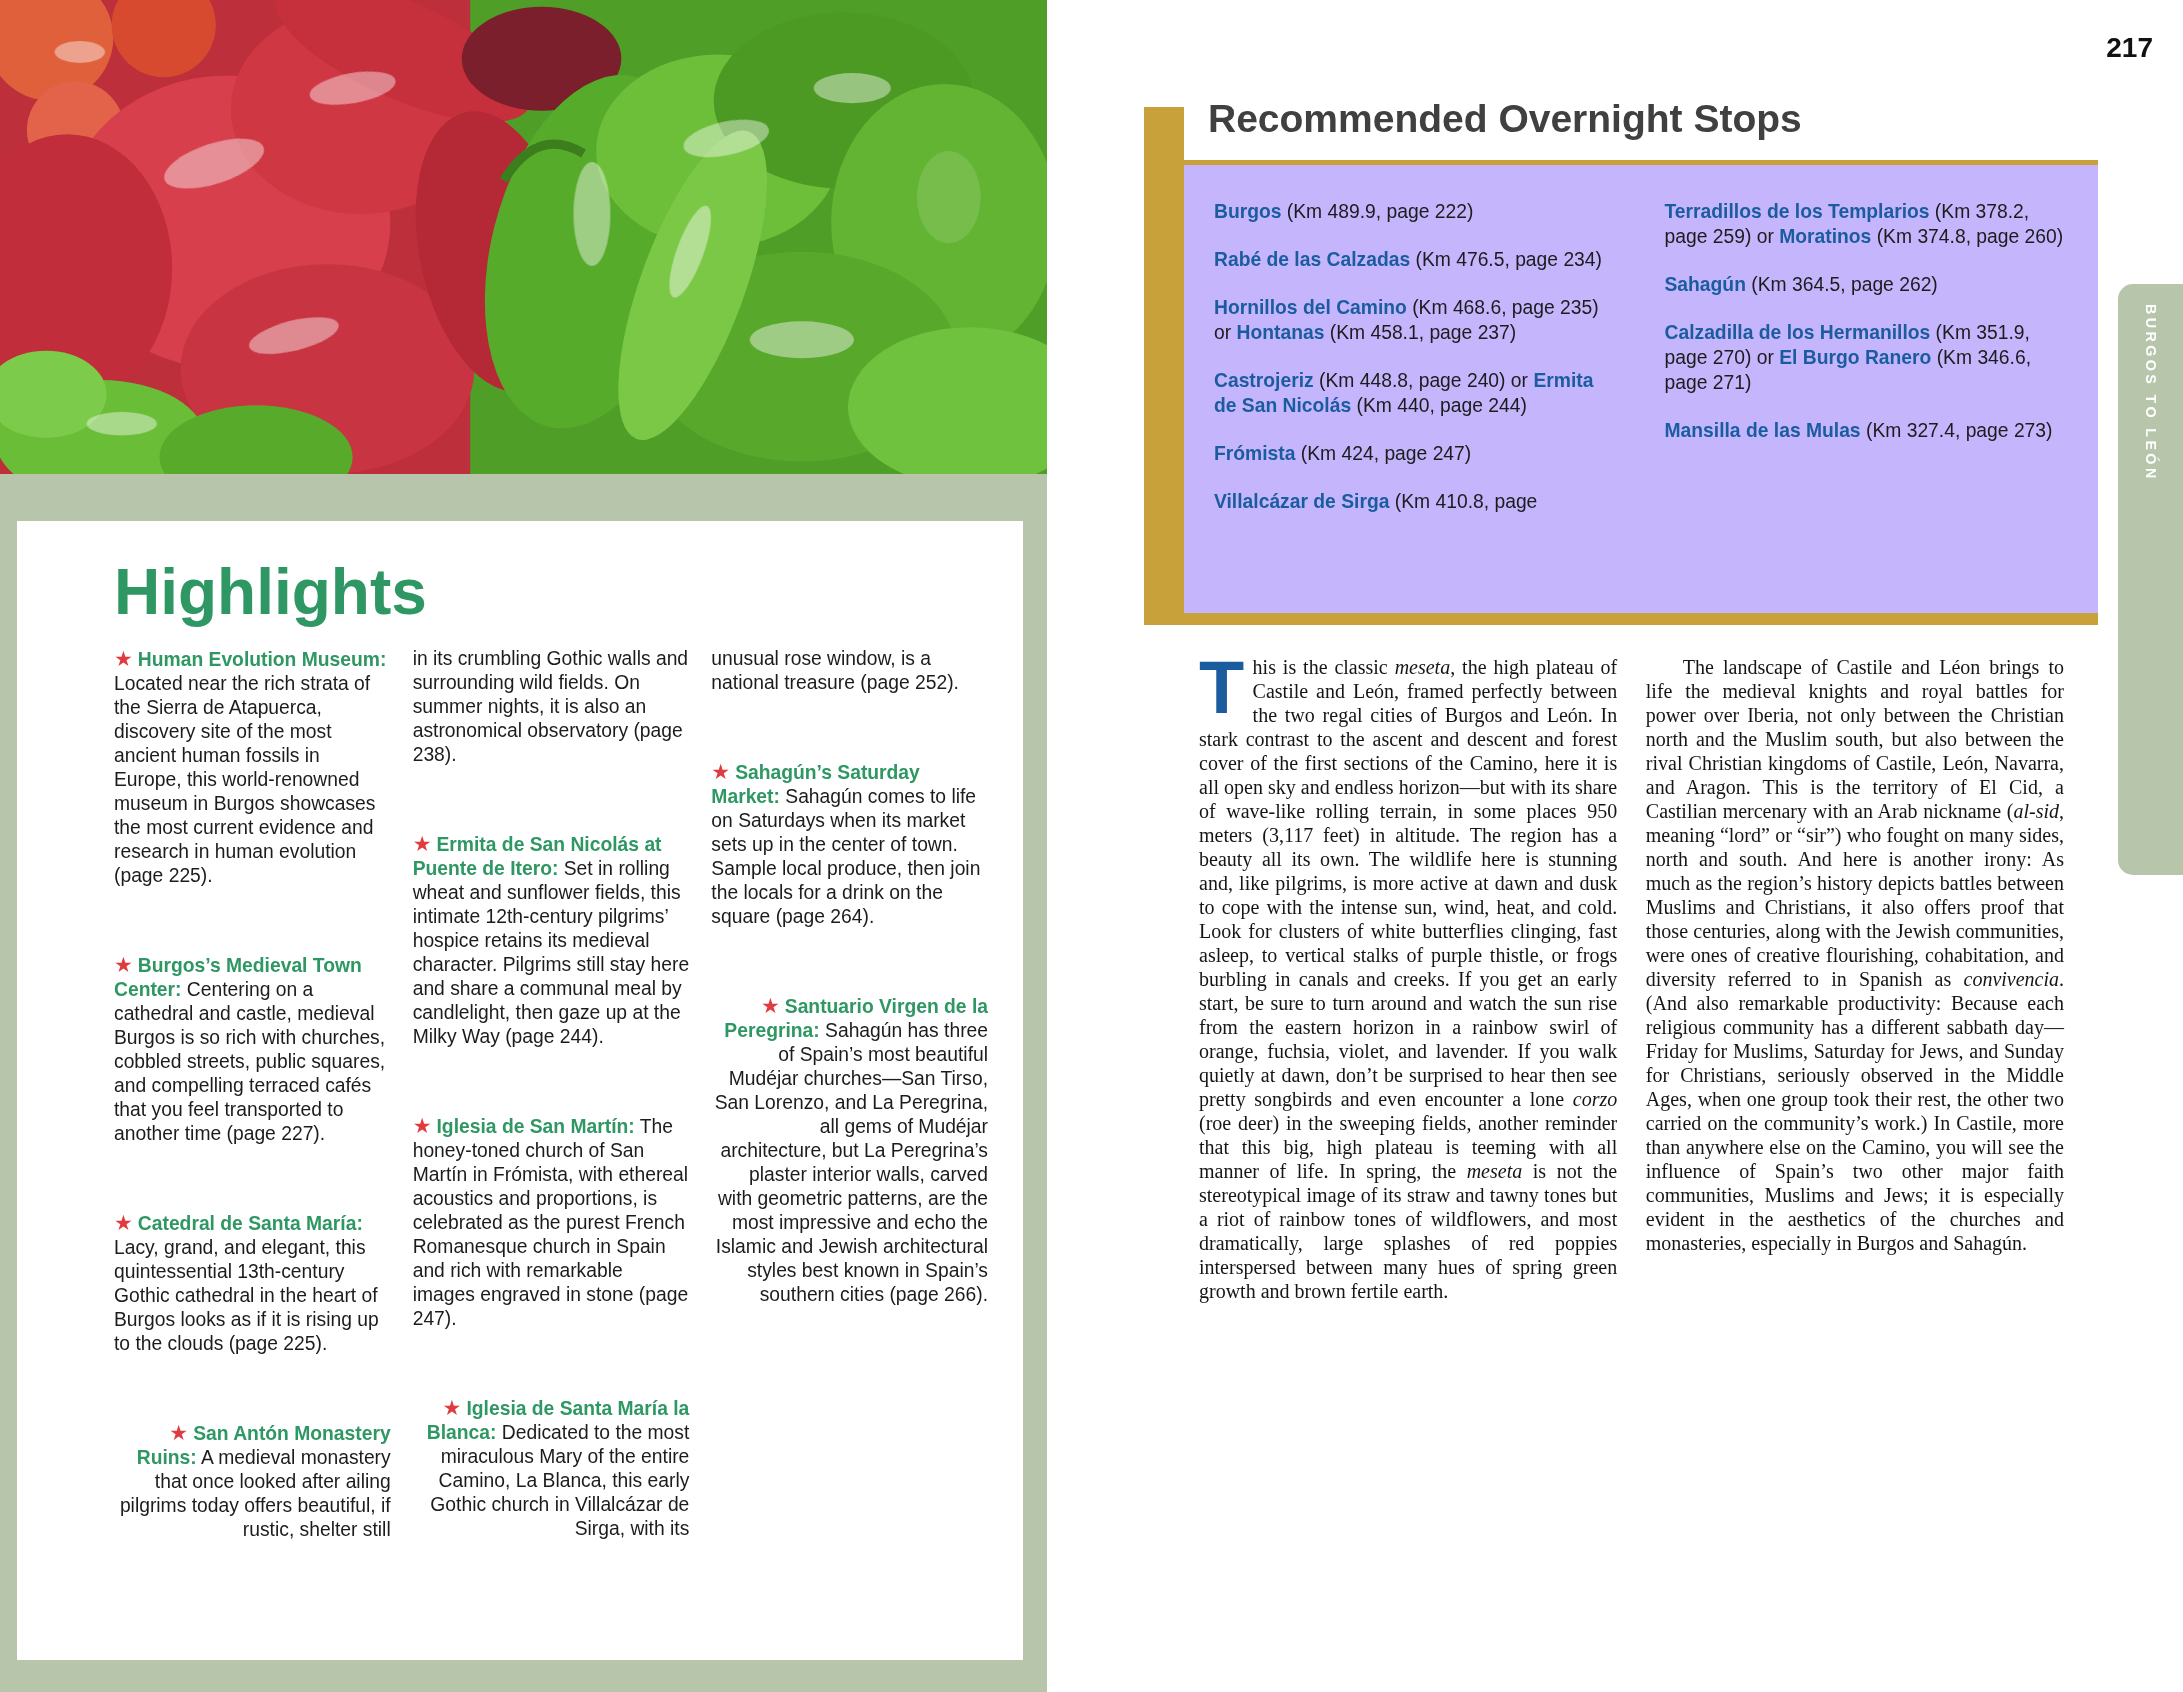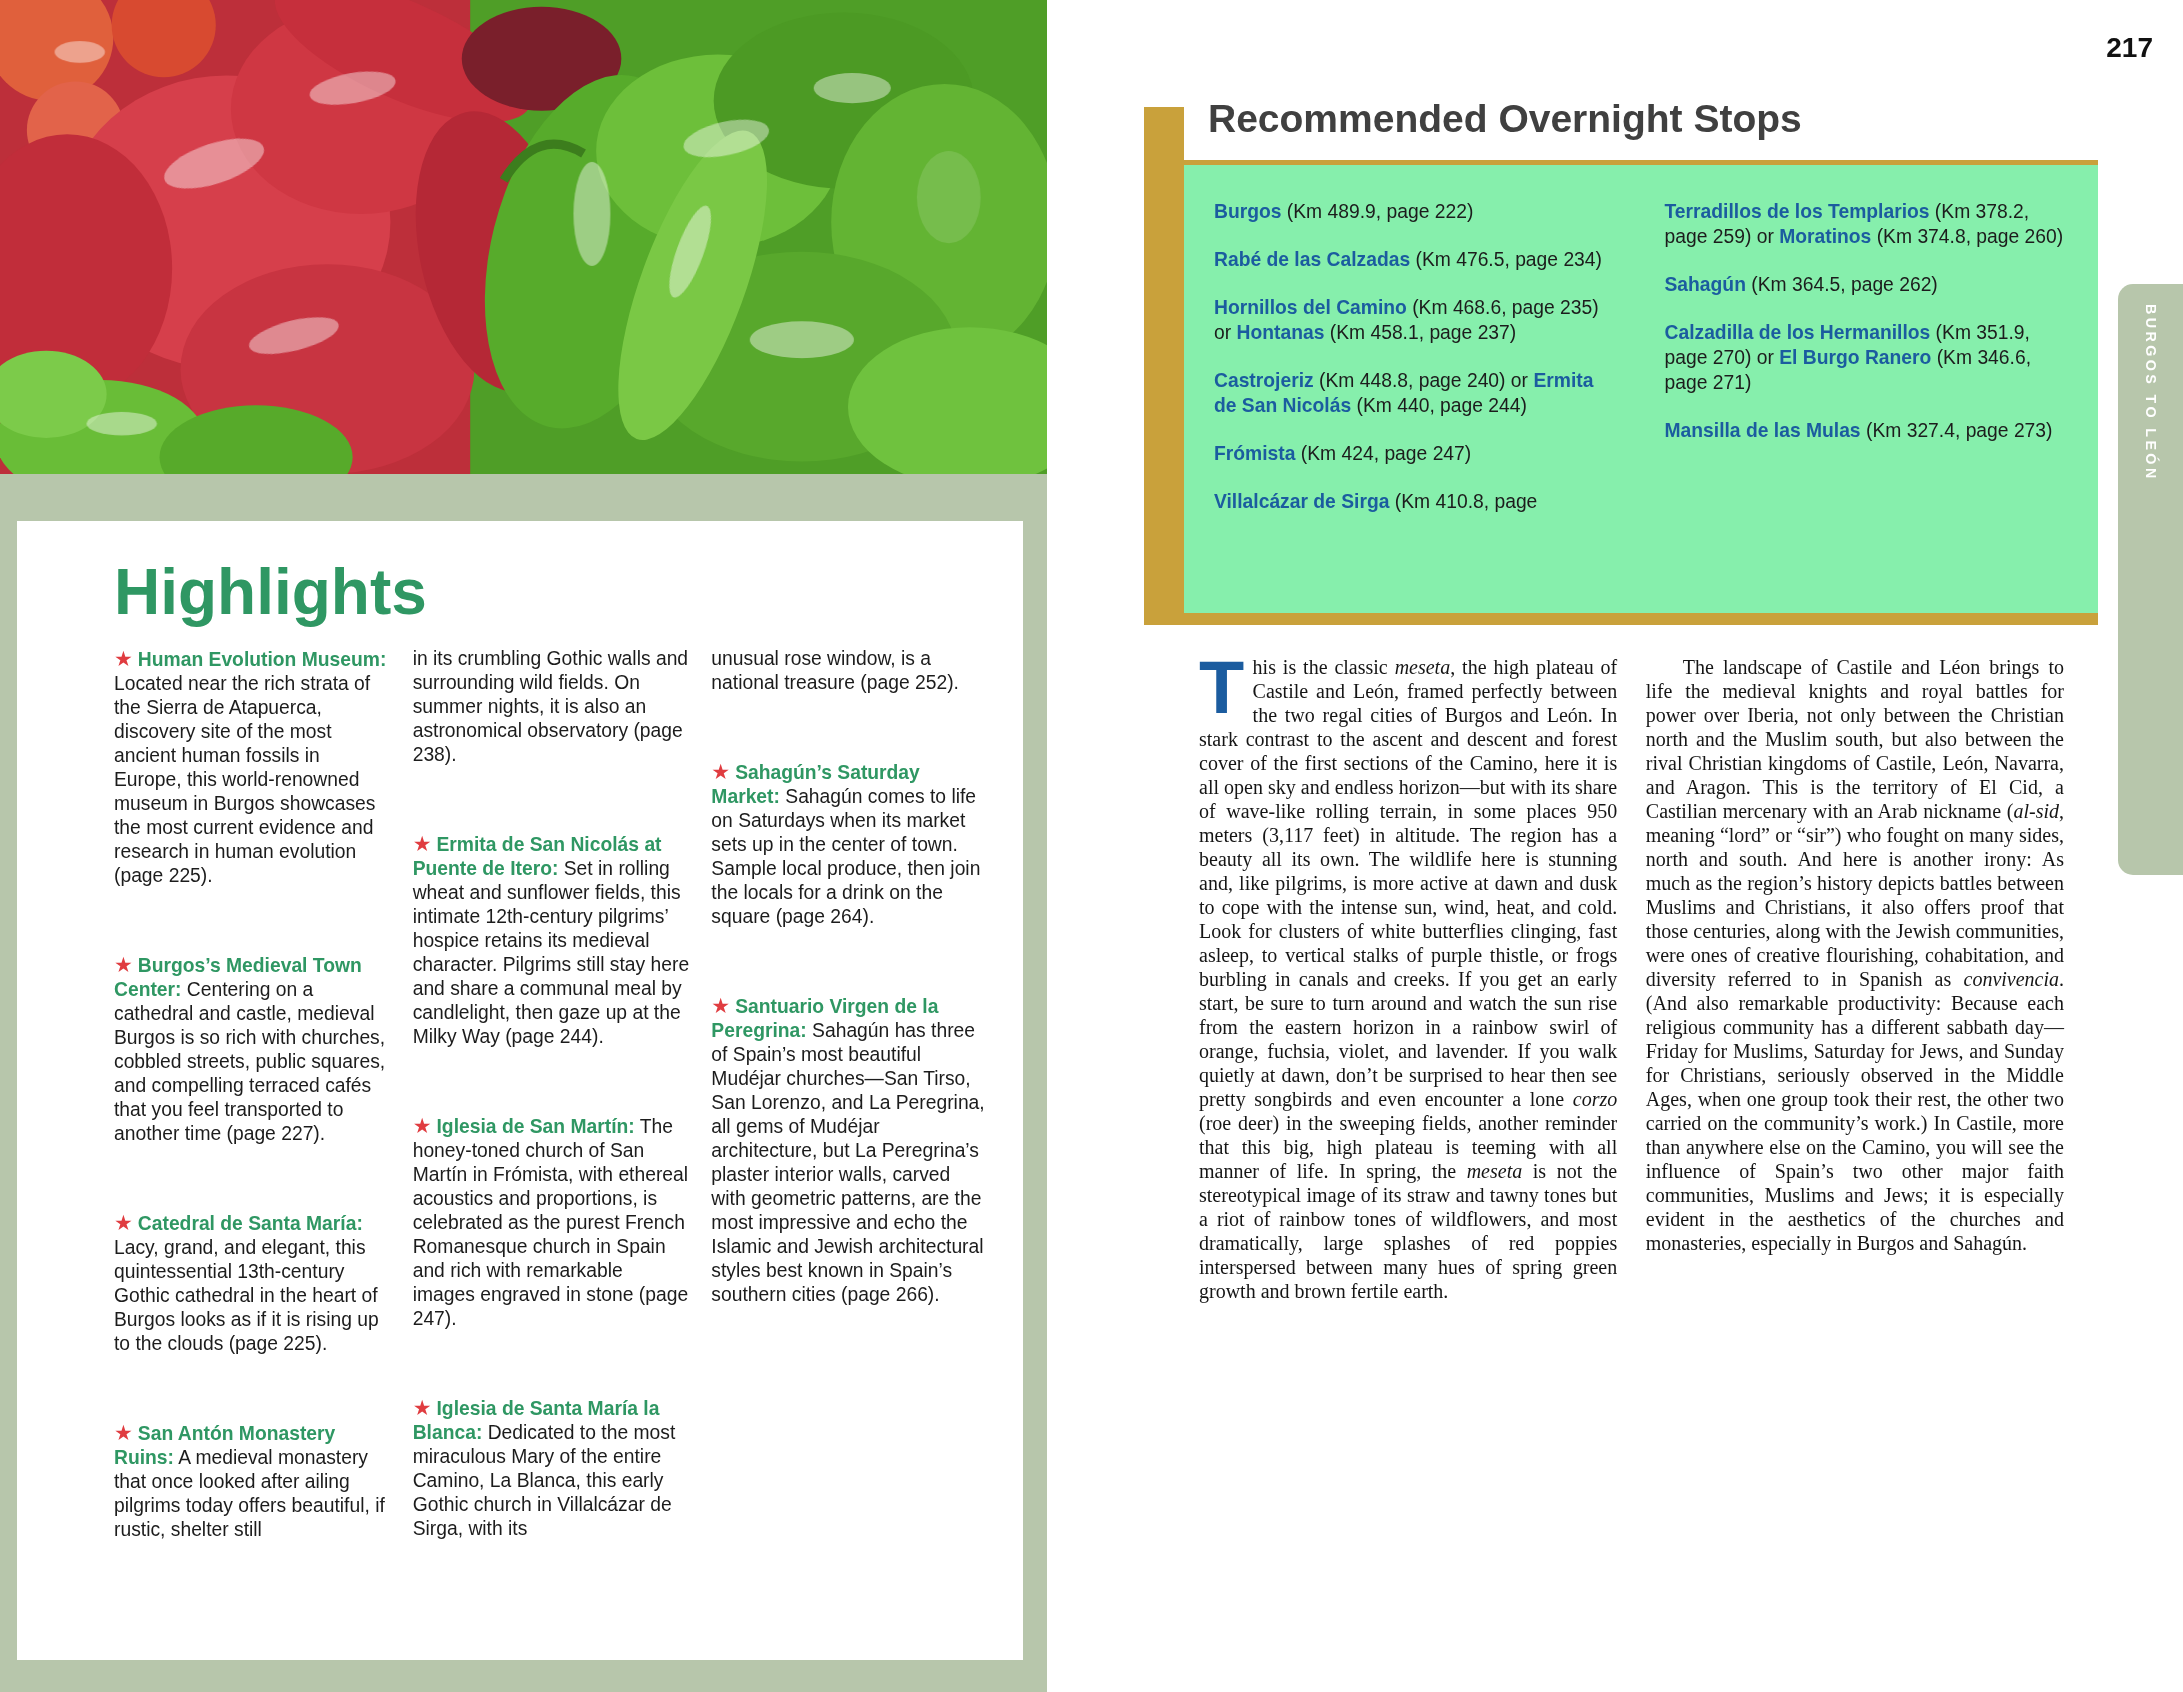--- a/index.html
+++ b/index.html
@@ -9,31 +9,31 @@
   
   #photo{position:absolute;left:0;top:0;width:1047px;height:474px;overflow:hidden;}
   #photo svg{display:block;width:100%;height:100%;}
   #sage-panel{position:absolute;left:0;top:474px;width:1047px;height:1218px;background:#b7c6ab;}
   #white-box{position:absolute;left:17px;top:521px;width:1006px;height:1139px;background:#ffffff;
              box-sizing:border-box;padding:28.6px 35px 0 97px;}
   .hl-title{font-size:64px;line-height:55px;font-weight:bold;color:#2f9763;margin:15px 0 27px 0;}
   .hl-cols{display:flex;gap:22px;}
   .hl-col{flex:1 1 0;}
   .hl-item{font-size:19.3px;line-height:24px;margin:0 0 65px 0;}
-  .hl-item:last-child{margin-bottom:0;}
+  .hl-item:last-child{margin-bottom:0;text-align:right;}
   .hl-item strong{color:#2f9763;}
   .star{color:#e03c40;font-size:21px;padding-right:5px;}
 
   
   .pagenum{position:absolute;top:32px;right:30px;font-size:28px;font-weight:bold;color:#111;}
   .gold-v{position:absolute;left:1144px;top:107px;width:40px;height:516px;background:#c9a13b;}
   .gold-b{position:absolute;left:1144px;top:613px;width:954px;height:11.8px;background:#c9a13b;}
   .gold-rule{position:absolute;left:1184px;top:160px;width:914px;height:5px;background:#c9a13b;}
   .box-title{position:absolute;left:1208px;top:97px;width:873px;font-size:39px;font-weight:bold;color:#404040;}
-  .cream-box{position:absolute;left:1184px;top:165px;width:914px;height:448px;background:#86efac;
+  .cream-box{position:absolute;left:1184px;top:165px;width:914px;height:448px;background:#c4b5fd;
              box-sizing:border-box;padding:34px 30px 0 30px;}
   .cream-cols{display:flex;gap:47px;}
   .cream-col{flex:1 1 0;}
   .box-entry{font-size:19.3px;line-height:25px;margin:0 0 23px 0;color:#1c1c1c;}
   .box-entry strong{color:#1b5c9f;}
 
   .body-cols{position:absolute;left:1199px;top:655px;width:865px;display:flex;gap:28.6px;}
   .body-col{flex:1 1 0;}
   .body-par{margin:0;font-family:"Liberation Serif",serif;font-size:20px;line-height:24px;
             text-align:justify;color:#151515;}

